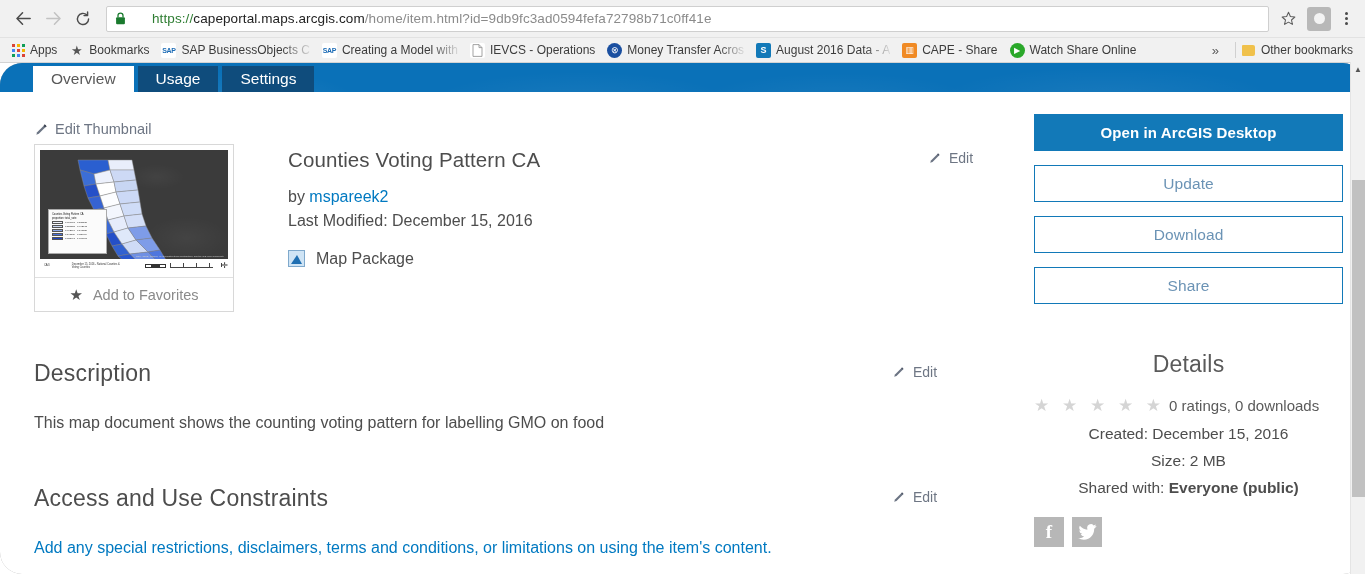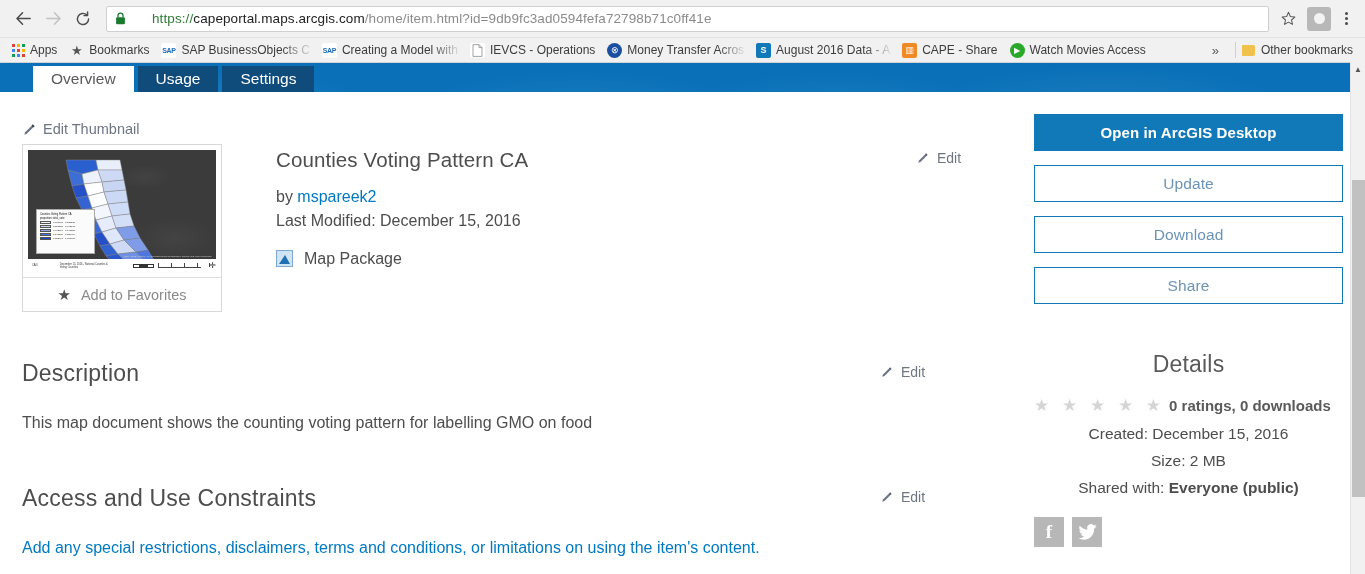--- a/index.html
+++ b/index.html
@@ -176,20 +176,21 @@
   .chevrons { padding: 0 10px; color:#5a5a5a; font-size:13px; }
   .bm-sep { width:1px; height:16px; background:#d0d0d0; margin:0 6px; }
 
   
   .page {
     position: relative;
     width: 1365px;
     height: 511px;
     background: #a3a3a3;
     overflow: hidden;
+    border-radius: 22px;
   }
 
   
   .site-banner {
     position: absolute;
     top: 0; left: 0;
     width: 1350px;
     height: 29px;
     background:
       radial-gradient(ellipse 160px 38px at 18% 120%, rgba(255,255,255,0.07), rgba(255,255,255,0) 70%),
@@ -230,21 +231,21 @@
     position: absolute;
     top: 29px;
     left: 0;
     width: 1350px;
     height: 482px;
     background: #ffffff;
   }
 
   .left-col {
     position: absolute;
-    left: 22px;
+    left: 34px;
     top: 0;
     width: 920px;
   }
 
   .edit-thumb-row {
     display: flex;
     align-items: center;
     gap: 7px;
     margin-top: 28px;
     height: 18px;
@@ -411,21 +412,20 @@
   .ratings-row {
     display: flex;
     align-items: center;
     margin-top: 17px;
   }
   .stars { color: #d5d5d5; font-size: 17px; letter-spacing: 4px; }
   .ratings-text {
     margin-left: 4px;
     font-size: 15px;
     color: #5a5a5a;
-    font-weight: bold;
   }
   .detail-line {
     font-size: 15.5px;
     color: #4d4d4d;
     margin-top: 9px;
   }
   .detail-line b { font-weight: bold; }
 
   .social-row {
     display: flex;
@@ -612,21 +612,21 @@
       <span class="bm-label">August 2016 Data - A</span>
     </div>
 
     <div class="bm">
       <span class="ico ico-cape">▥</span>
       <span class="bm-label">CAPE - Share</span>
     </div>
 
     <div class="bm">
       <span class="ico ico-play">▶</span>
-      <span class="bm-label">Watch Movies Access</span>
+      <span class="bm-label">Watch Share Online</span>
     </div>
 
     <div class="bm-overflow">
       <span class="chevrons">»</span>
       <span class="bm-sep"></span>
       <span class="ico ico-folder"></span>
       <span class="bm-label" style="margin-left:6px;margin-right:6px">Other bookmarks</span>
     </div>
   </div>
 </div>

